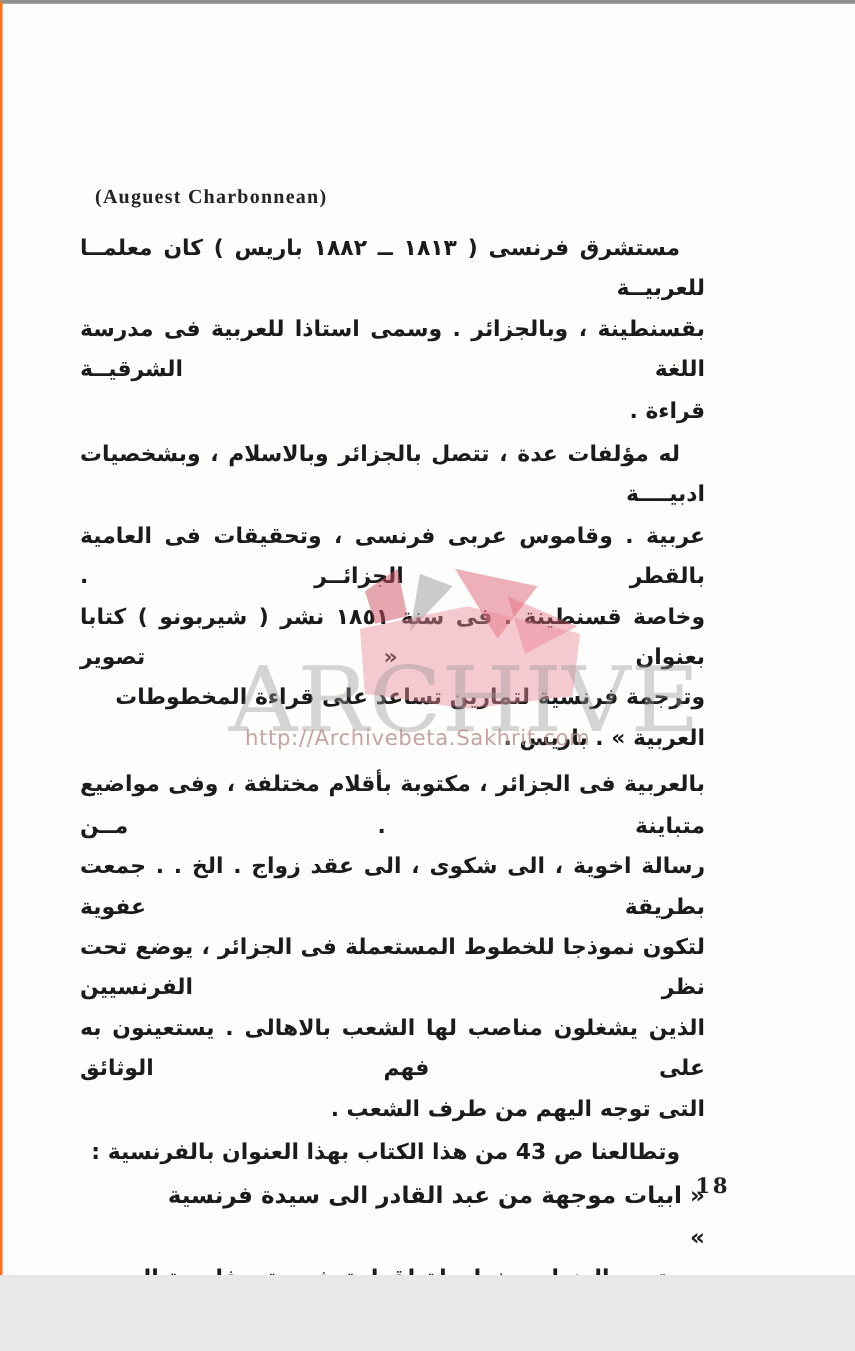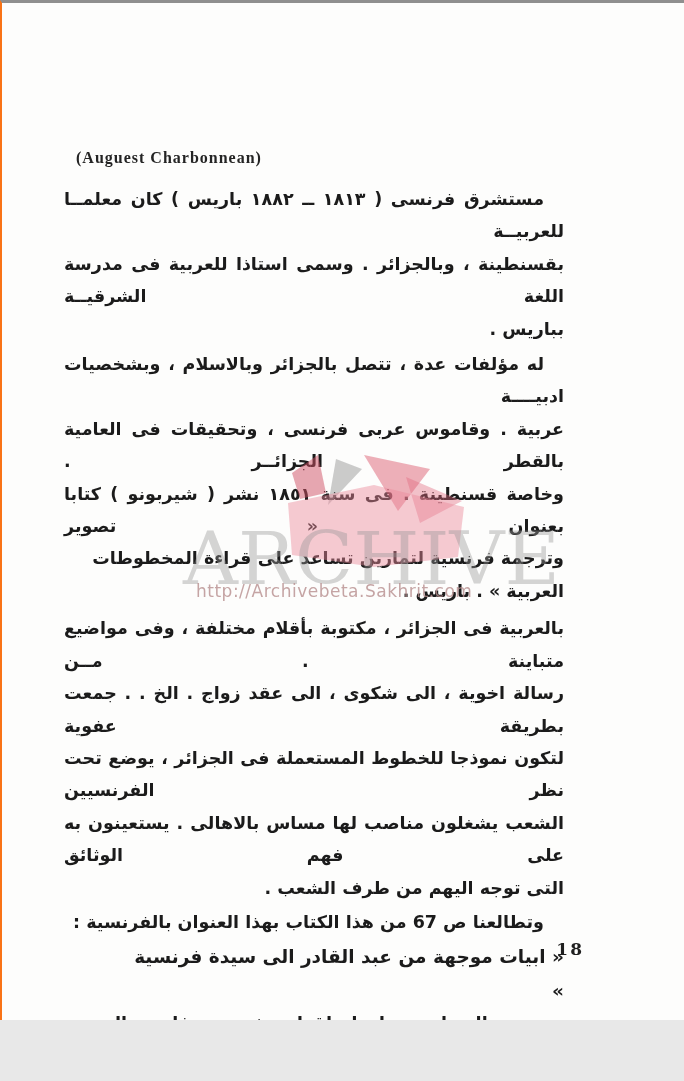--- a/index.html
+++ b/index.html
@@ -86,40 +86,40 @@
 
   <div class="content">
 
     <div class="header">
       <span class="latin-name">(Auguest Charbonnean)</span>
     </div>
 
     <div class="para p1">
       <div class="ln first">مستشرق فرنسى ( ١٨١٣ ــ ١٨٨٢ باريس ) كان معلمــا للعربيــة</div>
       <div class="ln">بقسنطينة ، وبالجزائر . وسمى استاذا للعربية فى مدرسة اللغة الشرقيــة</div>
-      <div class="ln last">بباريس .</div>
+      <div class="ln last">قراءة .</div>
     </div>
 
     <div class="para p2">
       <div class="ln first">له مؤلفات عدة ، تتصل بالجزائر وبالاسلام ، وبشخصيات ادبيــــة</div>
       <div class="ln">عربية . وقاموس عربى فرنسى ، وتحقيقات فى العامية بالقطر الجزائــر .</div>
       <div class="ln">وخاصة قسنطينة . فى سنة ١٨٥١ نشر ( شيربونو ) كتابا بعنوان « تصوير</div>
       <div class="ln last">وترجمة فرنسية لتمارين تساعد على قراءة المخطوطات العربية » . باريس .</div>
     </div>
 
     <div class="para p3">
       <div class="ln">بالعربية فى الجزائر ، مكتوبة بأقلام مختلفة ، وفى مواضيع متباينة . مــن</div>
       <div class="ln">رسالة اخوية ، الى شكوى ، الى عقد زواج . الخ . . جمعت بطريقة عفوية</div>
       <div class="ln">لتكون نموذجا للخطوط المستعملة فى الجزائر ، يوضع تحت نظر الفرنسيين</div>
-      <div class="ln">الشعب يشغلون مناصب لها مساس بالاهالى . يستعينون به على فهم الوثائق</div>
+      <div class="ln">الذين يشغلون مناصب لها الشعب بالاهالى . يستعينون به على فهم الوثائق</div>
       <div class="ln last">التى توجه اليهم من طرف الشعب .</div>
     </div>
 
     <div class="para p4">
-      <div class="ln first last">وتطالعنا ص 67 من هذا الكتاب بهذا العنوان بالفرنسية :</div>
+      <div class="ln first last">وتطالعنا ص 43 من هذا الكتاب بهذا العنوان بالفرنسية :</div>
     </div>
 
     <div class="book-title">« ابيات موجهة من عبد القادر الى سيدة فرنسية »</div>
 
     <div class="para p5">
       <div class="ln first">وتحت العنوان مخطوطة لقطعة شعرية ، فاسدة الوزن ، واللغــة ،</div>
 
     </div>
 
   </div>

